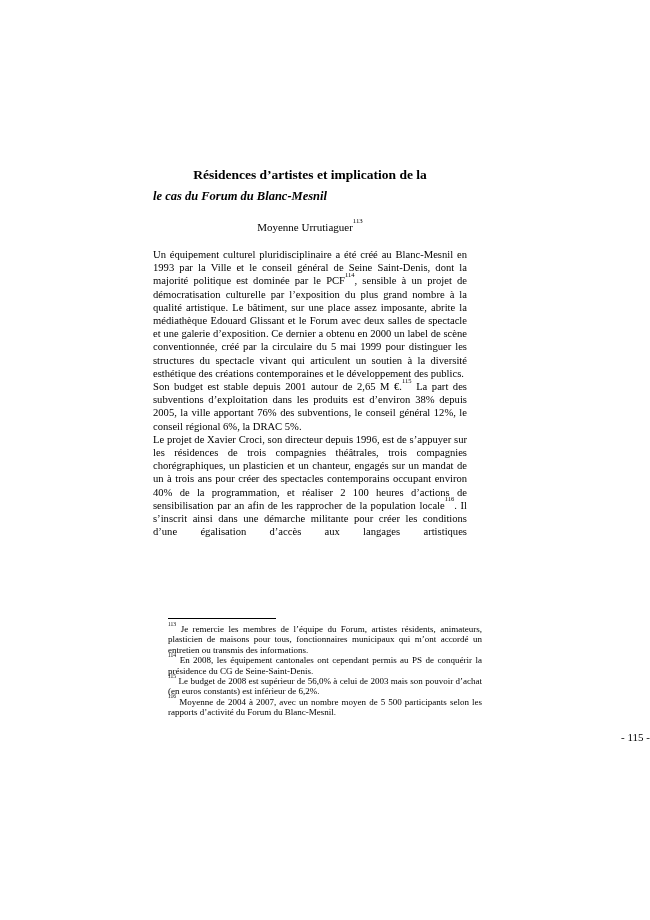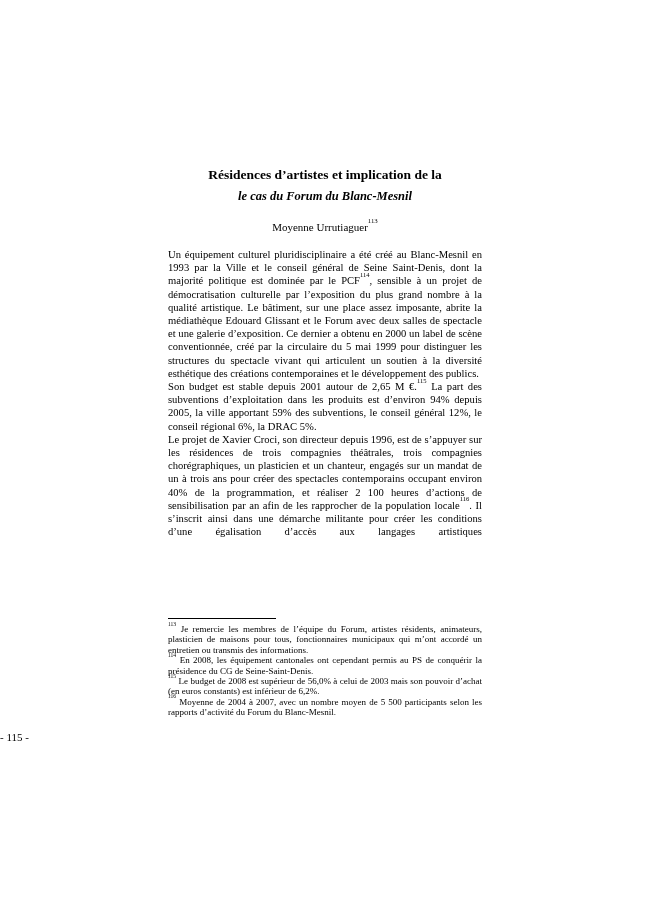--- a/index.html
+++ b/index.html
@@ -9,37 +9,37 @@
     width: 650px;
     height: 920px;
     background: #ffffff;
     color: #000000;
     font-family: "Liberation Serif", "DejaVu Serif", serif;
     overflow: hidden;
   }
   .content {
     position: absolute;
     top: 0;
-    left: 168px;
+    left: 153px;
     width: 314px;
   }
   .title {
     margin: 167px 0 0 0;
     font-size: 13.5px;
     font-weight: bold;
     text-align: center;
     line-height: 16px;
   }
   .title span { display: block; }
   .subtitle {
     margin: 6px 0 0 0;
     font-size: 12.5px;
     font-weight: bold;
     font-style: italic;
-    text-align: center;
+    text-align: left;
     line-height: 15px;
   }
   .author {
     margin: 17px 0 0 0;
     font-size: 11px;
     text-align: center;
     line-height: 13px;
   }
   .body-text {
     margin: 14px 0 0 0;
@@ -69,21 +69,21 @@
     width: 108px;
     height: 0;
     border-top: 1px solid #000000;
     margin: 0 0 5px 0;
   }
   .page-number {
     position: absolute;
     top: 731px;
     left: 0;
     width: 650px;
-    text-align: left;
+    text-align: right;
     font-size: 11px;
     line-height: 13px;
   }
 </style>
 </head>
 <body>
 
 <div class="page">
 
   <div class="content">
@@ -91,21 +91,21 @@
     <h1 class="title">
       <span>Résidences d’artistes et implication de la</span>
     </h1>
 
     <h2 class="subtitle">le cas du Forum du Blanc-Mesnil</h2>
 
     <div class="author"><span>Moyenne Urrutiaguer</span><sup class="sup">113</sup></div>
 
     <div class="body-text">
       <p><span>Un équipement culturel pluridisciplinaire a été créé au Blanc-Mesnil en 1993 par la Ville et le conseil général de Seine Saint-Denis, dont la majorité politique est dominée par le PCF</span><sup class="sup">114</sup><span>, sensible à un projet de démocratisation culturelle par l’exposition du plus grand nombre à la qualité artistique. Le bâtiment, sur une place assez imposante, abrite la médiathèque Edouard Glissant et le Forum avec deux salles de spectacle et une galerie d’exposition. Ce dernier a obtenu en 2000 un label de scène conventionnée, créé par la circulaire du 5 mai 1999 pour distinguer les structures du spectacle vivant qui articulent un soutien à la diversité esthétique des créations contemporaines et le développement des publics.</span></p>
-      <p><span>Son budget est stable depuis 2001 autour de 2,65 M €.</span><sup class="sup">115</sup><span> La part des subventions d’exploitation dans les produits est d’environ 94% depuis 2005, la ville apportant 59% des subventions, le conseil général 12%, le conseil régional 6%, la DRAC 5%.</span></p>
+      <p><span>Son budget est stable depuis 2001 autour de 2,65 M €.</span><sup class="sup">115</sup><span> La part des subventions d’exploitation dans les produits est d’environ 38% depuis 2005, la ville apportant 76% des subventions, le conseil général 12%, le conseil régional 6%, la DRAC 5%.</span></p>
       <p class="para-cont"><span>Le projet de Xavier Croci, son directeur depuis 1996, est de s’appuyer sur les résidences de trois compagnies théâtrales, trois compagnies chorégraphiques, un plasticien et un chanteur, engagés sur un mandat de un à trois ans pour créer des spectacles contemporains occupant environ 40% de la programmation, et réaliser 2 100 heures d’actions de sensibilisation par an afin de les rapprocher de la population locale</span><sup class="sup">116</sup><span>. Il s’inscrit ainsi dans une démarche militante pour créer les conditions d’une égalisation d’accès aux langages artistiques</span></p>
     </div>
 
   </div>
 
   <div class="footnotes">
     <div class="fn-rule"></div>
     <p><sup class="sup">113</sup><span> Je remercie les membres de l’équipe du Forum, artistes résidents, animateurs, plasticien de maisons pour tous, fonctionnaires municipaux qui m’ont accordé un entretien ou transmis des informations.</span></p>
     <p><sup class="sup">114</sup><span> En 2008, les équipement cantonales ont cependant permis au PS de conquérir la présidence du CG de Seine-Saint-Denis.</span></p>
     <p><sup class="sup">115</sup><span> Le budget de 2008 est supérieur de 56,0% à celui de 2003 mais son pouvoir d’achat (en euros constants) est inférieur de 6,2%.</span></p>

